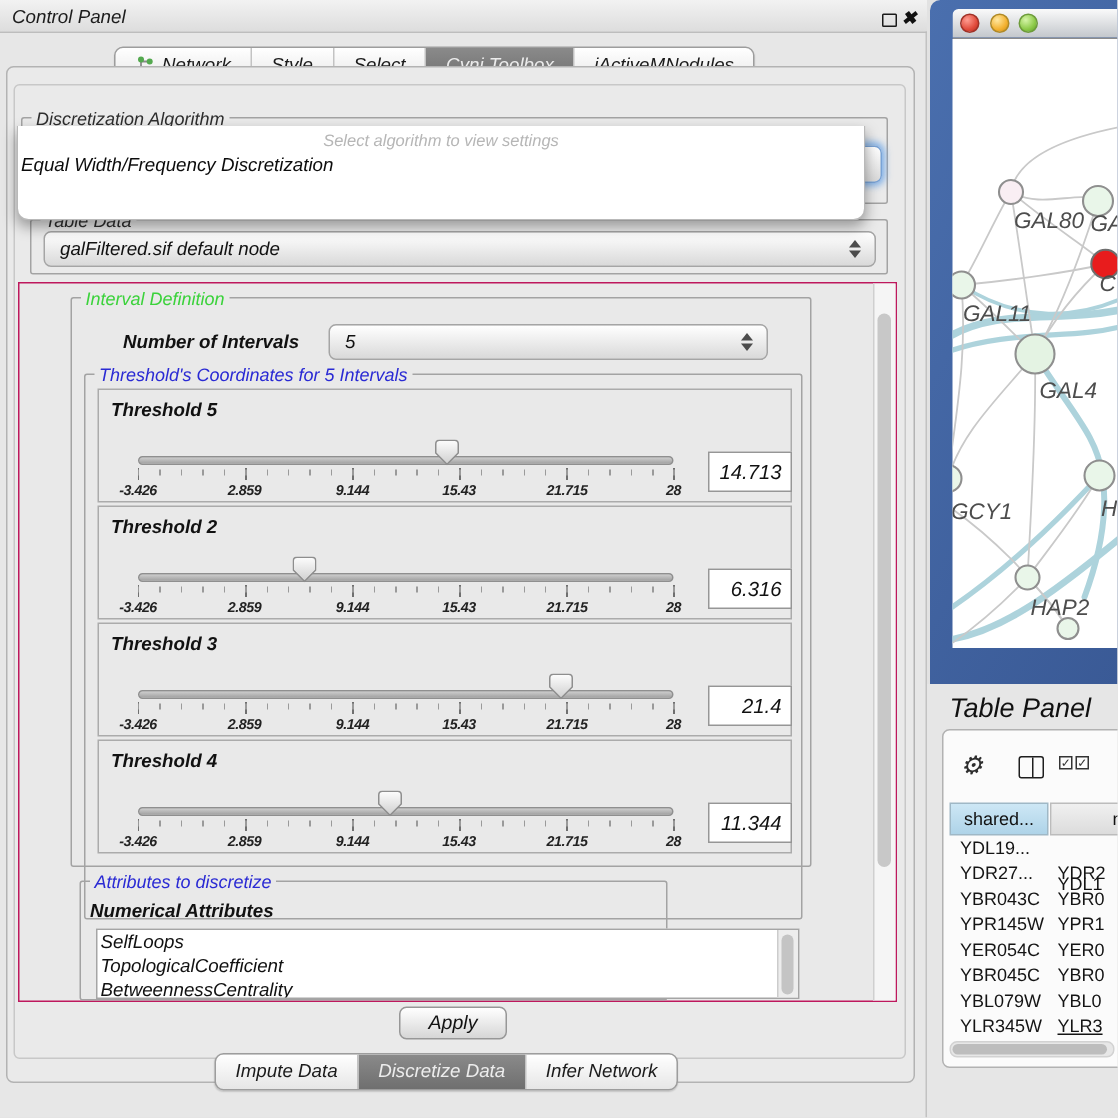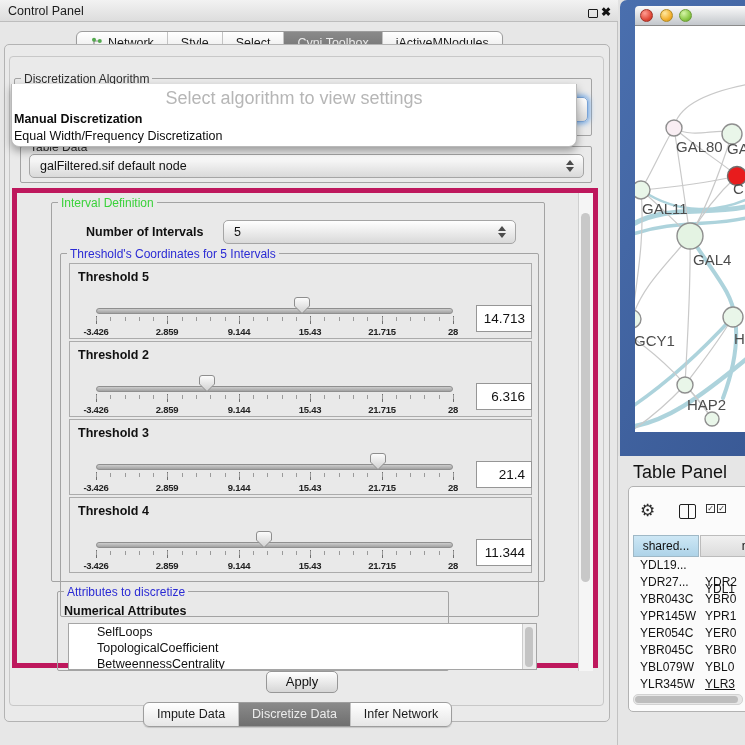--- a/index.html
+++ b/index.html
@@ -1,18 +1,18 @@
 <!DOCTYPE html>
 <html><head>
 <meta charset="utf-8">
 <style>
   * { margin:0; padding:0; box-sizing:border-box; }
   html,body { width:745px; height:745px; }
   body { font-family:"Liberation Sans", sans-serif; background:#e2e2e2; position:relative; overflow:hidden; }
-  .abs { position:absolute; }
+  .abs { position:absolute;font-style:italic; }
 
   
   .control-panel { left:0; top:0; width:618px; height:745px; background:#e7e7e7; border-right:1px solid #c2c2c2; }
   .titlebar { left:0; top:0; width:618px; height:22px; background:linear-gradient(#f2f2f2,#dddddd); border-bottom:1px solid #bdbdbd; }
   .titlebar-text { left:8px; top:4px; font-size:12.5px; color:#1c1c1c; }
   .float-icon { left:588px; top:9px; width:10px; height:9px; border:1.6px solid #1a1a1a; border-radius:1px; }
   .close-icon { left:601px; top:5px; font-size:12px; font-weight:bold; color:#111; }
 
   .tabstrip { display:flex; height:25px; border:1px solid #9d9d9d; border-radius:6px; overflow:hidden;
               background:linear-gradient(#ffffff,#e6e6e6); box-shadow:0 1px 1px rgba(0,0,0,.15); }
@@ -37,44 +37,44 @@
   .spinner:before, .spinner:after { content:""; position:absolute; left:0; border-left:4px solid transparent; border-right:4px solid transparent; }
   .spinner:before { top:0; border-bottom:5px solid #4c4c4c; }
   .spinner:after { bottom:0; border-top:5px solid #4c4c4c; }
 
   
   .algo-combo { left:24px; top:97px; width:564px; height:25px; border:1px solid #79a3d6; box-shadow:0 0 5px 2px rgba(90,155,230,.75); z-index:5; }
 
   
   .popup { left:11px; top:84px; width:566px; height:63px; background:#ffffff; border:1px solid #b9b9b9; border-top:none;
            border-radius:0 0 8px 8px; box-shadow:0 4px 9px rgba(0,0,0,.35); z-index:50; }
-  .popup-placeholder { text-align:center; font-size:18px; color:#b6b6b6; margin-top:4px; }
+  .popup-placeholder { text-align:center; font-size:11px; color:#b6b6b6; margin-top:4px; }
   .popup-item { font-size:12.5px; color:#0c0c0c; padding-left:2px; margin-top:3px; }
   .popup-item.bold { font-weight:bold; }
 
   
-  .scrollarea { left:12px; top:188px; width:586px; height:480px; border:5px solid #be185d; background:#e9e9e9; }
+  .scrollarea { left:12px; top:188px; width:586px; height:480px; border:1px solid #be185d; background:#e9e9e9; }
   .vscroll-track { right:0; top:0; width:15px; height:478px; background:#f5f5f5; border-left:1px solid #cfcfcf; }
   .vscroll-thumb { left:2px; top:20px; width:9px; height:369px; background:#c8c8c8; border-radius:5px; }
 
   .num-label { font-weight:bold; font-size:12.5px; color:#111; }
   .threshold-panel { position:absolute; left:8px; width:463px; height:76px; border:1px solid #ababab; }
   .threshold-title { position:absolute; left:8px; top:6px; font-weight:bold; font-size:12.5px; color:#111; }
   .slider-track { position:absolute; left:26px; top:44px; width:357px; height:6px; background:linear-gradient(#cdcdcd,#a2a2a2); border:1px solid #8f8f8f; border-radius:4px; }
   .ticks-minor { position:absolute; left:26px; top:53px; width:358px; height:4px;
                  background:repeating-linear-gradient(90deg,#9a9a9a 0 1px,transparent 1px 14.28px); }
   .ticks-major { position:absolute; left:26px; top:52px; width:358px; height:8px;
                  background:repeating-linear-gradient(90deg,#6f6f6f 0 1px,transparent 1px 71.4px); }
   .tick-label { position:absolute; top:62px; transform:translateX(-50%); font-size:9.5px; font-weight:bold; color:#222; letter-spacing:-0.3px; }
   .value-box { position:absolute; left:406px; top:41px; width:56px; height:27px; background:#fff; border:1px solid #969696;
                font-size:13.5px; color:#111; text-align:right; line-height:25px; padding-right:6px; }
   .handle { position:absolute; top:33px; width:16px; height:18px; }
 
   .attr-list { background:#fff; border:1px solid #a5a5a5; overflow:hidden; }
-  .attr-item { font-size:12.5px; color:#111; line-height:16px; padding-left:28px; white-space:nowrap; }
+  .attr-item { font-size:12.5px; color:#111; line-height:16px; padding-left:2px; white-space:nowrap; }
   .list-scroll { position:absolute; right:0; top:0; width:14px; height:100%; background:#ededed; border-left:1px solid #cccccc; }
   .list-thumb { position:absolute; left:2px; top:3px; width:8px; height:40px; background:#c4c4c4; border-radius:4px; }
 
   .apply-btn { left:266px; top:671px; width:72px; height:22px; border:1px solid #979797; border-radius:5px;
                background:linear-gradient(#ffffff,#d6d6d6); font-size:13px; color:#111; text-align:center; line-height:20px; }
 
   
   .net-frame { left:620px; top:0; width:125px; height:456px; background:linear-gradient(120deg,#4a6fae,#3a5a96); border-top-left-radius:7px; }
   .net-titlebar { left:635px; top:6px; width:110px; height:20px; background:linear-gradient(#fafafa,#c3c7cc); border-bottom:1px solid #8b8b8b; border-top-left-radius:4px; }
   .light { position:absolute; top:3px; width:13px; height:13px; border-radius:50%; }
@@ -136,21 +136,20 @@
   <div class="abs outer-pane"></div>
   <div class="abs inner-pane"></div>
 
   <div class="abs groupbox" style="left:14px; top:78px; width:578px; height:58px;">
     <span class="legend dark">Discretization Algorithm</span>
   </div>
   <div class="abs combo algo-combo"></div>
 
   <div class="abs popup">
     <div class="popup-placeholder">Select algorithm to view settings</div>
-    <div class="popup-item bold">Manual Discretization</div>
     <div class="popup-item">Equal Width/Frequency Discretization</div>
   </div>
 
   <div class="abs groupbox" style="left:20px; top:146px; width:572px; height:37px; background:#eaeaea;">
     <span class="legend dark">Table Data</span>
     <div class="combo" style="position:absolute; left:8px; top:7px; width:555px; height:24px;">
       <div class="combo-text">galFiltered.sif default node</div>
       <div class="spinner"></div>
     </div>
   </div>

